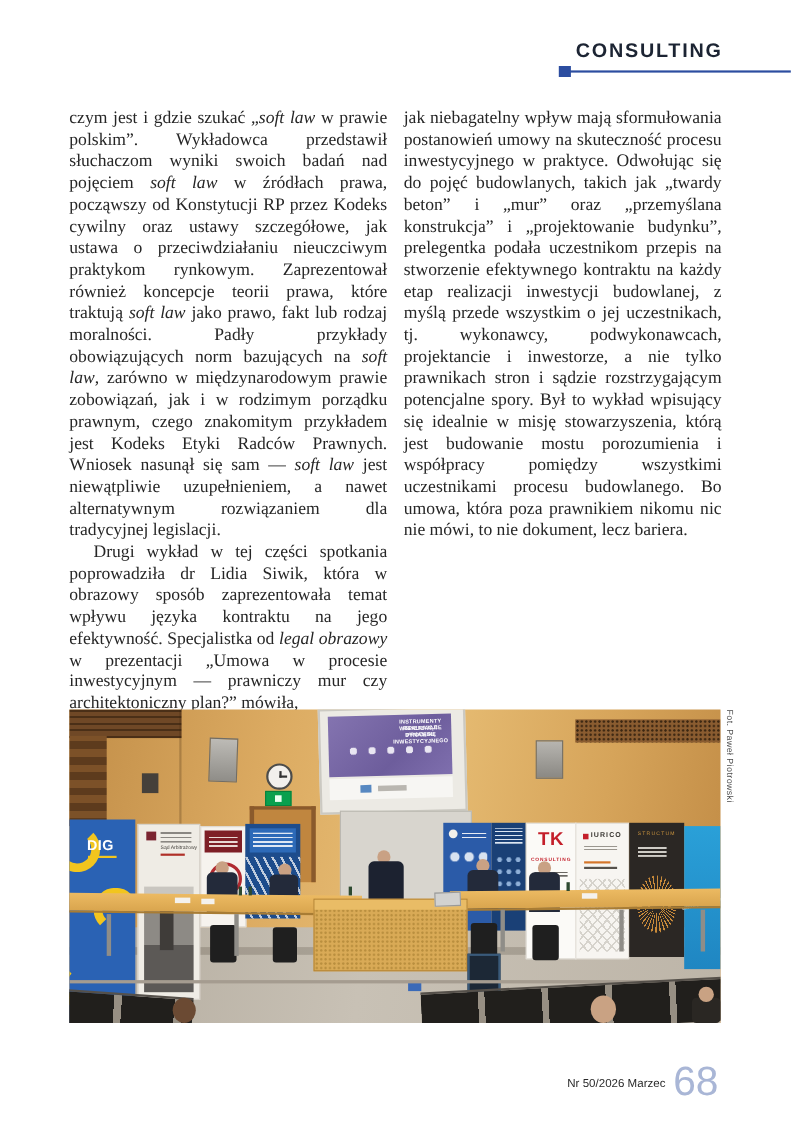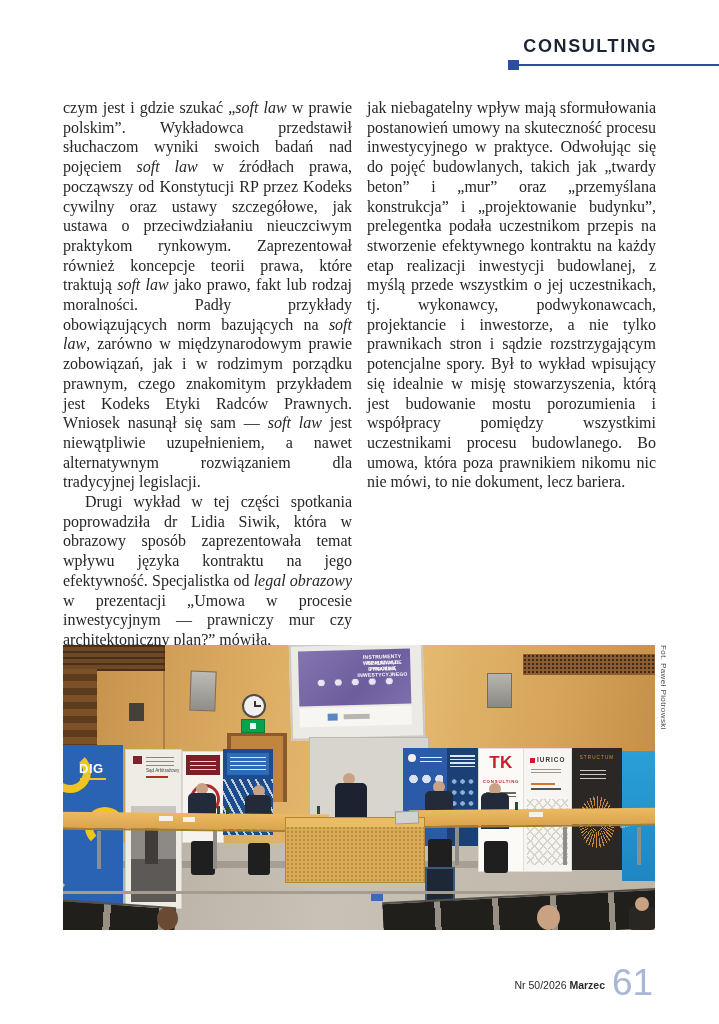--- a/index.html
+++ b/index.html
@@ -198,21 +198,21 @@
   .photo-credit{
     position:absolute;left:659px;top:645px;height:130px;
     writing-mode:vertical-rl;
     font-family:"Liberation Sans",sans-serif;font-size:8px;color:#4c4c4c;letter-spacing:.4px;
   }
   
   .footer-issue{
     position:absolute;top:979px;left:505px;width:100px;text-align:right;
     font-family:"Liberation Sans",sans-serif;font-size:10.5px;color:#2a2a2a;
   }
-  .footer-issue b{font-weight:bold;}
+  .footer-issue b{font-weight:normal;}
   .footer-page{
     position:absolute;top:962px;left:612px;
     font-family:"Liberation Sans",sans-serif;font-size:37px;color:#a9b6d6;
   }
 </style>
 </head>
 <body>
 
 <div class="section-label">CONSULTING</div>
 <div class="accent-square"></div>
@@ -381,13 +381,13 @@
   <div class="seats-right"></div>
   <div class="aud-head ah1"></div>
   <div class="aud-head ah2"></div>
   <div class="ah3b"></div>
   <div class="aud-head ah3"></div>
 </div>
 
 <div class="photo-credit">Fot. Paweł Piotrowski</div>
 
 <div class="footer-issue"><span>Nr 50/2026 </span><b>Marzec</b></div>
-<div class="footer-page">61</div>
+<div class="footer-page">68</div>
 
 </body></html>

